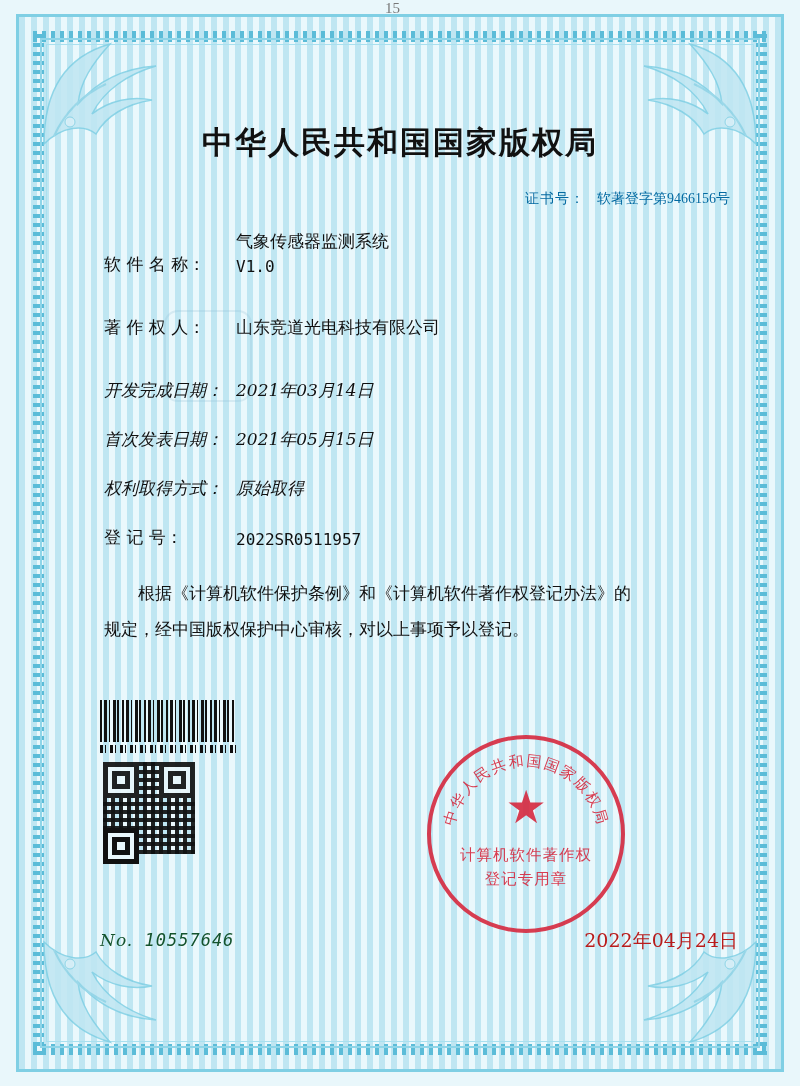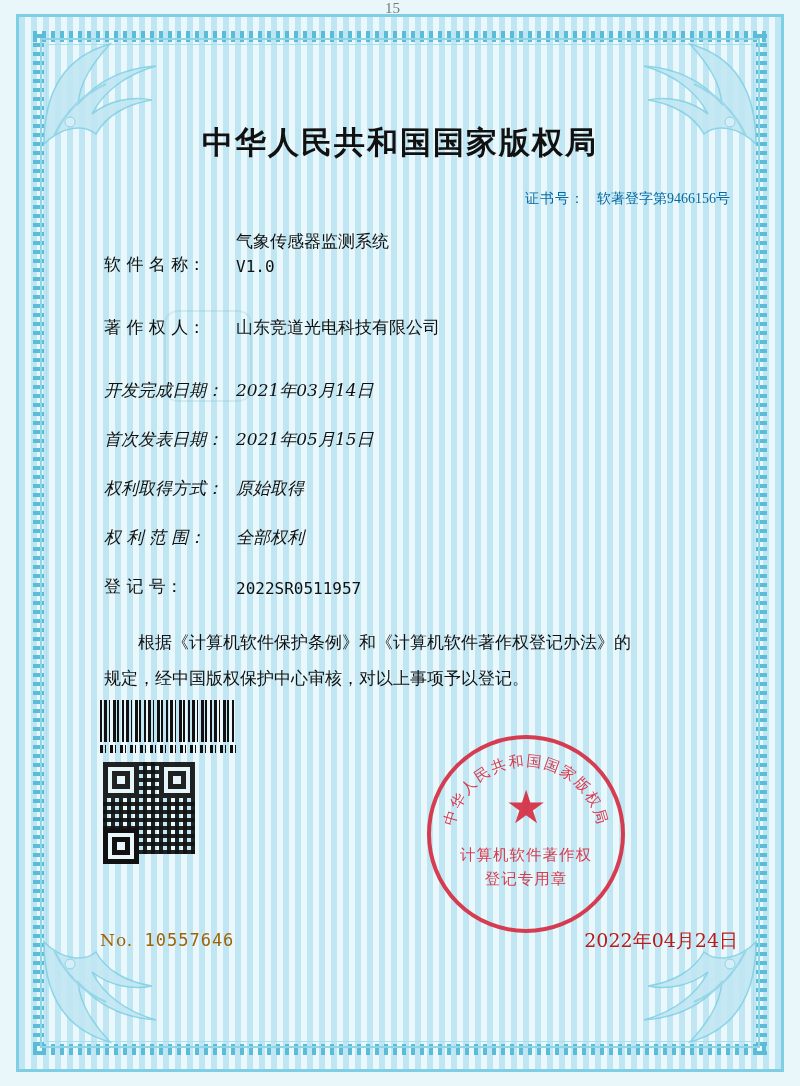--- a/index.html
+++ b/index.html
@@ -276,23 +276,24 @@
     letter-spacing: 1px;
   }
   .seal .seal-line1 { top: 106px; }
   .seal .seal-line2 { top: 130px; }
 
   .serial {
     position: absolute;
     left: 100px;
     top: 930px;
     font-size: 17px;
-    color: #a16207;
+    color: #14532d;
     font-family: "DejaVu Sans Mono", monospace;
     letter-spacing: 1px;
+    font-style: italic;
   }
   .serial .no-label { font-family: "DejaVu Serif", serif; }
 
   .issue-date {
     position: absolute;
     right: 62px;
     top: 928px;
     font-size: 19px;
     color: #b91c1c;
     font-family: "DejaVu Serif", serif;
@@ -384,24 +385,20 @@
       <div class="field-row row-gap-md">
         <div class="field-label">首次发表日期：</div>
         <div class="field-value">2021年05月15日</div>
       </div>
 
       <div class="field-row row-gap-md">
         <div class="field-label">权利取得方式：</div>
         <div class="field-value">原始取得</div>
       </div>
 
-      <div class="field-row row-gap-md">
-        <div class="field-label">权 利 范 围：</div>
-        <div class="field-value">全部权利</div>
-      </div>
 
       <div class="field-row">
         <div class="field-label">登 记 号：</div>
         <div class="field-value mono">2022SR0511957</div>
       </div>
 
     </div>
 
     <div class="statement">
       <p class="indent">根据《计算机软件保护条例》和《计算机软件著作权登记办法》的</p>

